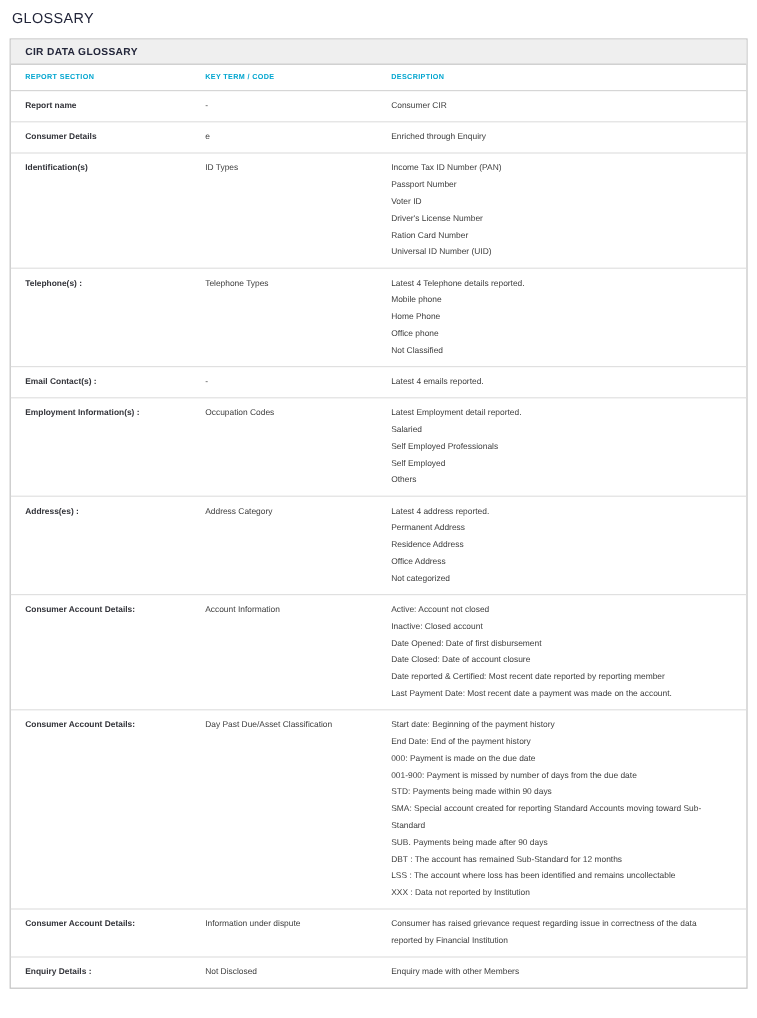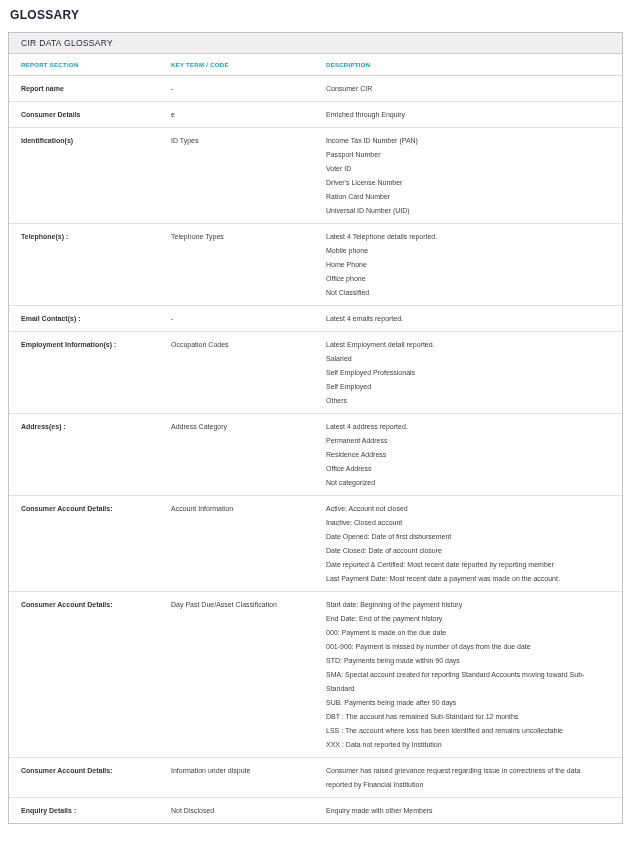--- a/index.html
+++ b/index.html
@@ -10,35 +10,35 @@
   }
   .page {
     width: 631px;
     min-height: 848px;
     background: #ffffff;
     position: relative;
     padding: 6px 8px 10px 8px;
   }
   .page-title {
     font-size: 12px;
-    font-weight: bold;
+    font-weight: normal;
     color: #23263a;
     letter-spacing: 0.3px;
     margin: 2px 0 10px 2px;
   }
   .table-box {
     border: 1px solid #c3c3c3;
     background: #ffffff;
   }
   .table-title-bar {
     background: #efefef;
     border-bottom: 1px solid #c9c9c9;
     padding: 5px 12px;
     font-size: 8.5px;
-    font-weight: normal;
+    font-weight: bold;
     color: #23263a;
     letter-spacing: 0.3px;
   }
   .col-headers {
     display: grid;
     grid-template-columns: 150px 155px 1fr;
     padding: 8px 12px 7px 12px;
     border-bottom: 1px solid #d6d6d6;
   }
   .col-header {

